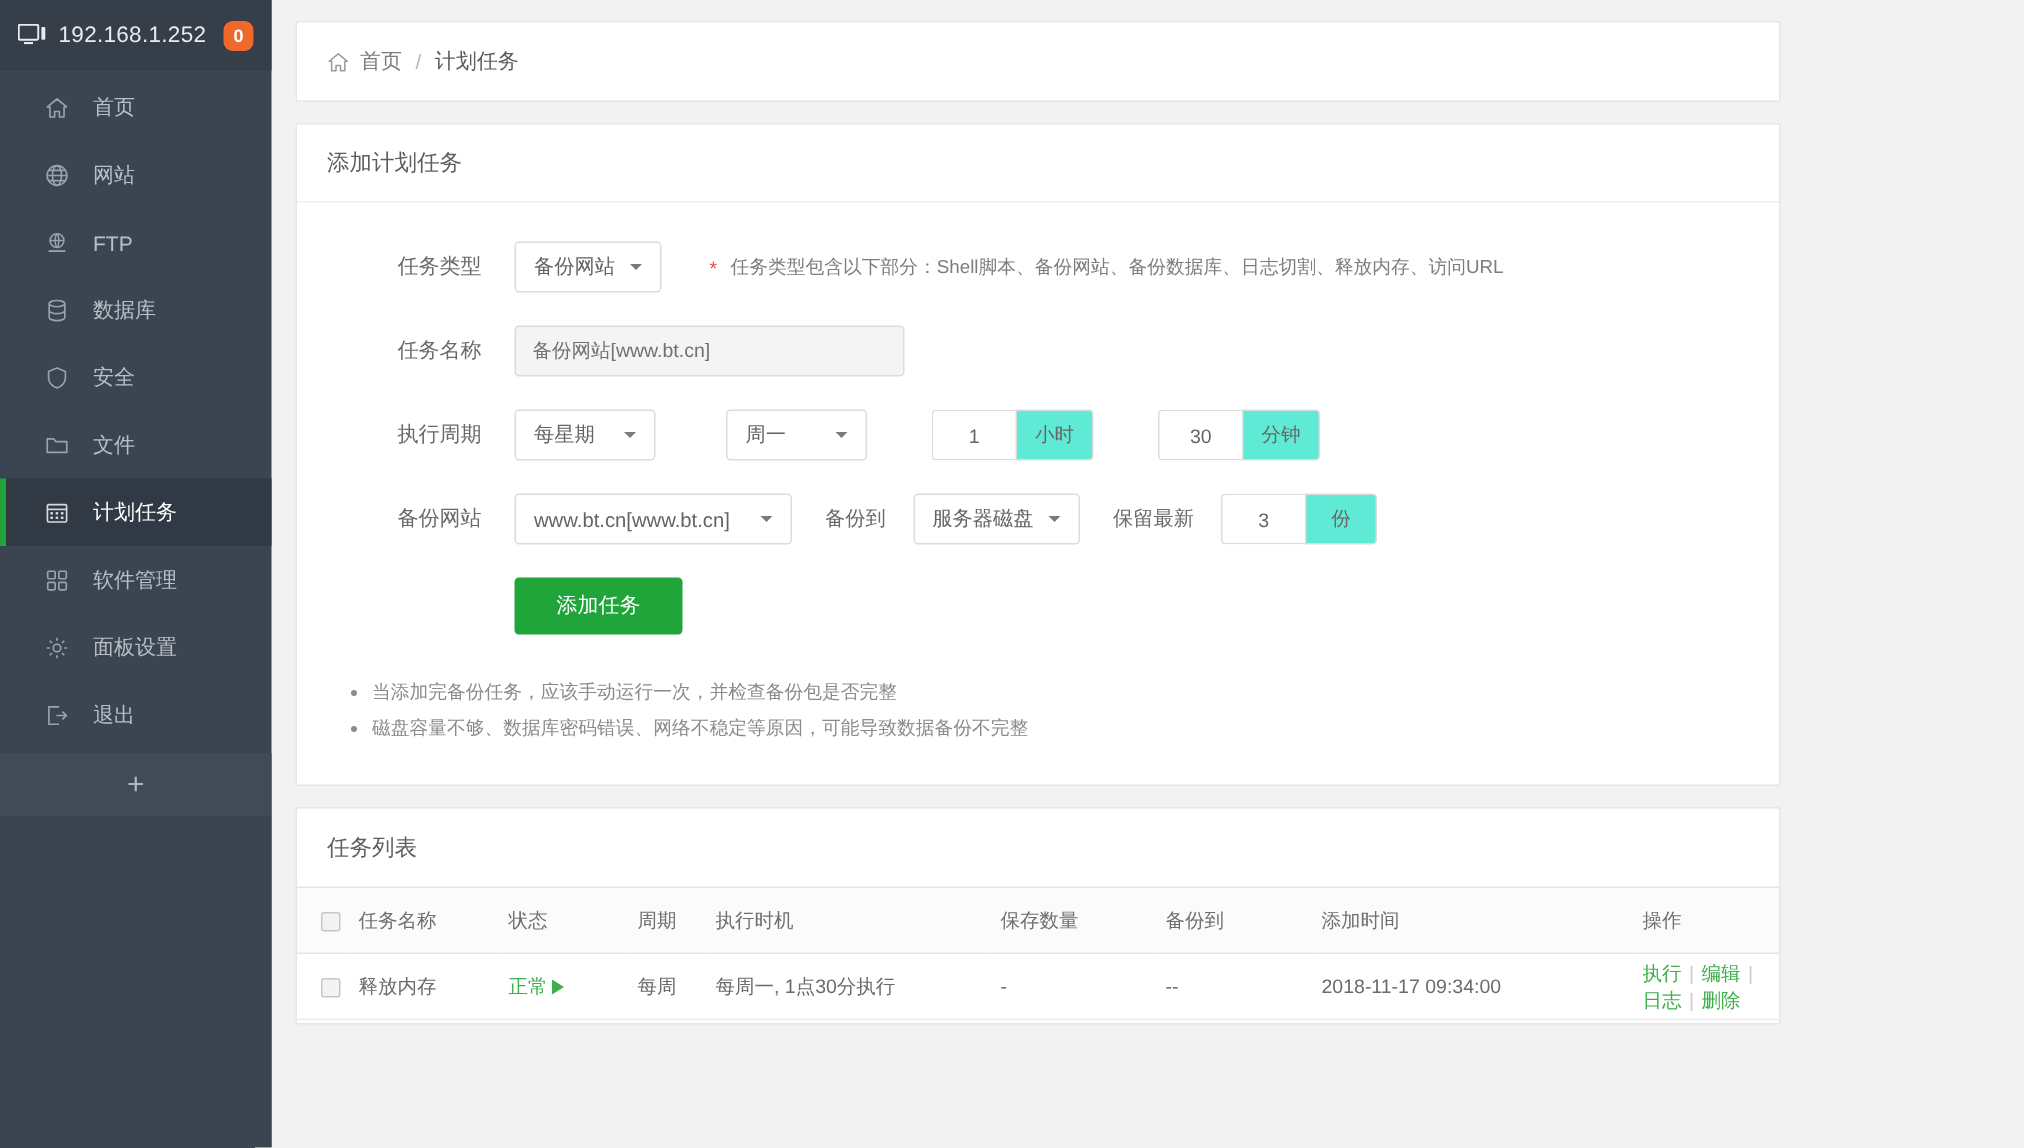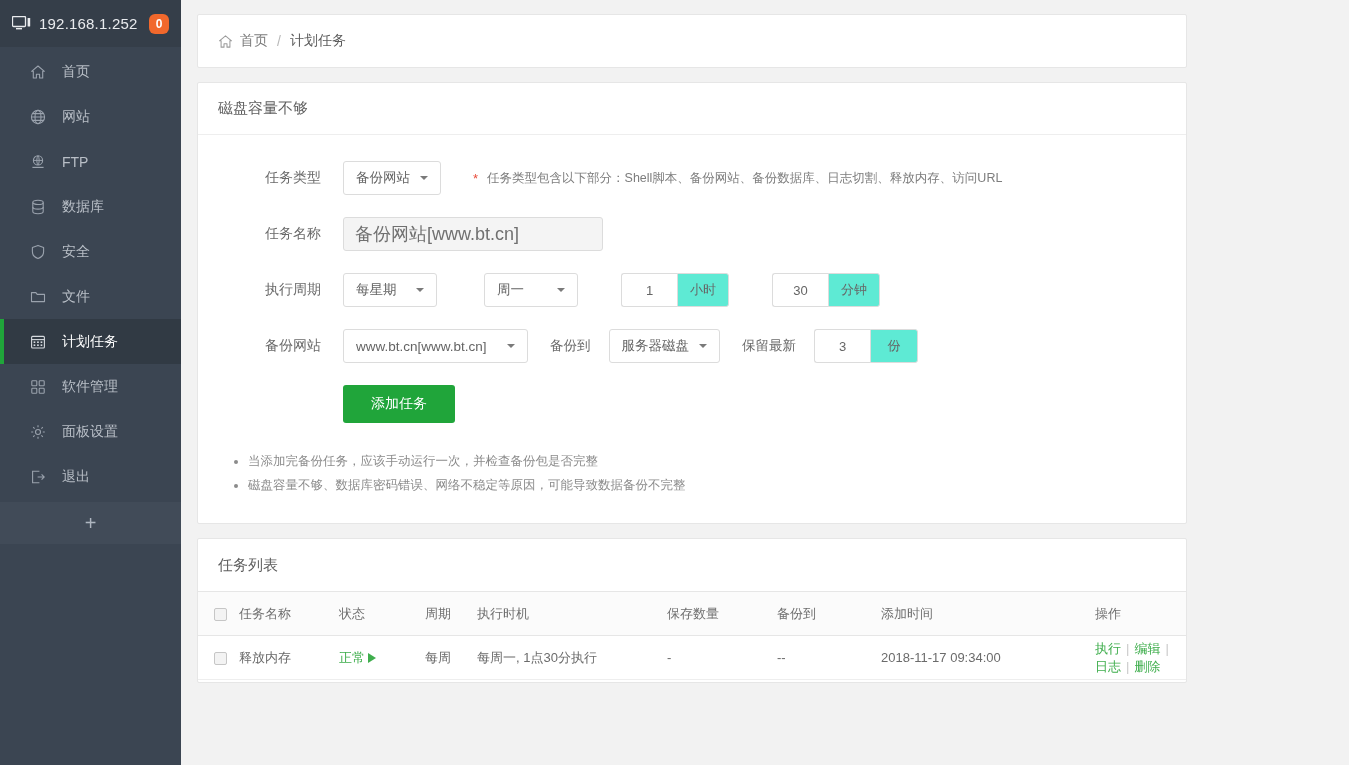--- a/index.html
+++ b/index.html
@@ -93,21 +93,21 @@
     border-right: 4px solid transparent; border-top: 4px solid #7a7a7a;
   }
   .sel.w-type { min-width: 94px; justify-content: space-between; }
   .sel.w-week { min-width: 94px; justify-content: space-between; margin-left: 47px;}
 
   .hint { margin-left: 32px; font-size: 12.5px; color: #7d7d7d; display:flex; align-items:center;}
   .hint .star { color: #e94d3c; margin-right: 9px; font-size: 13px; line-height: 1;}
 
   .txt {
     height: 34px; width: 260px; border: 1px solid #dcdcdc; border-radius: 3px;
-    background: #f4f4f4; color: #707070; font-size: 18px; padding: 0 11px;
+    background: #f4f4f4; color: #707070; font-size: 13px; padding: 0 11px;
     outline: none; font-family: inherit;
   }
 
   .igroup { display: inline-flex; margin-left: 18px; }
   .igroup input {
     height: 34px; width: 56px; border: 1px solid #dcdcdc; border-right: none;
     border-radius: 3px 0 0 3px; background: #fff; color: #656565;
     text-align: center; font-size: 13px; outline: none; font-family: inherit;
   }
   .igroup .addon {
@@ -307,21 +307,21 @@
               <path d="M8 2 1.6 7.3h1.7V14h3.1v-3.7h3.2V14h3.1V7.3h1.7z" fill="none" stroke="currentColor" stroke-width="1.1" stroke-linejoin="round"></path>
             </svg>
         </span>
         <span>首页</span>
         <span class="sep">/</span>
         <span class="cur">计划任务</span>
       </div>
     </div>
 
     <div class="panel">
-      <div class="panel-head">磁盘容量不够</div>
+      <div class="panel-head">添加计划任务</div>
 
       <div class="form-body">
 
         <div class="frow">
           <div class="flabel">任务类型</div>
           <div class="sel w-type">
             <span>备份网站</span>
             <span class="caret"></span>
           </div>
           <div class="hint">

